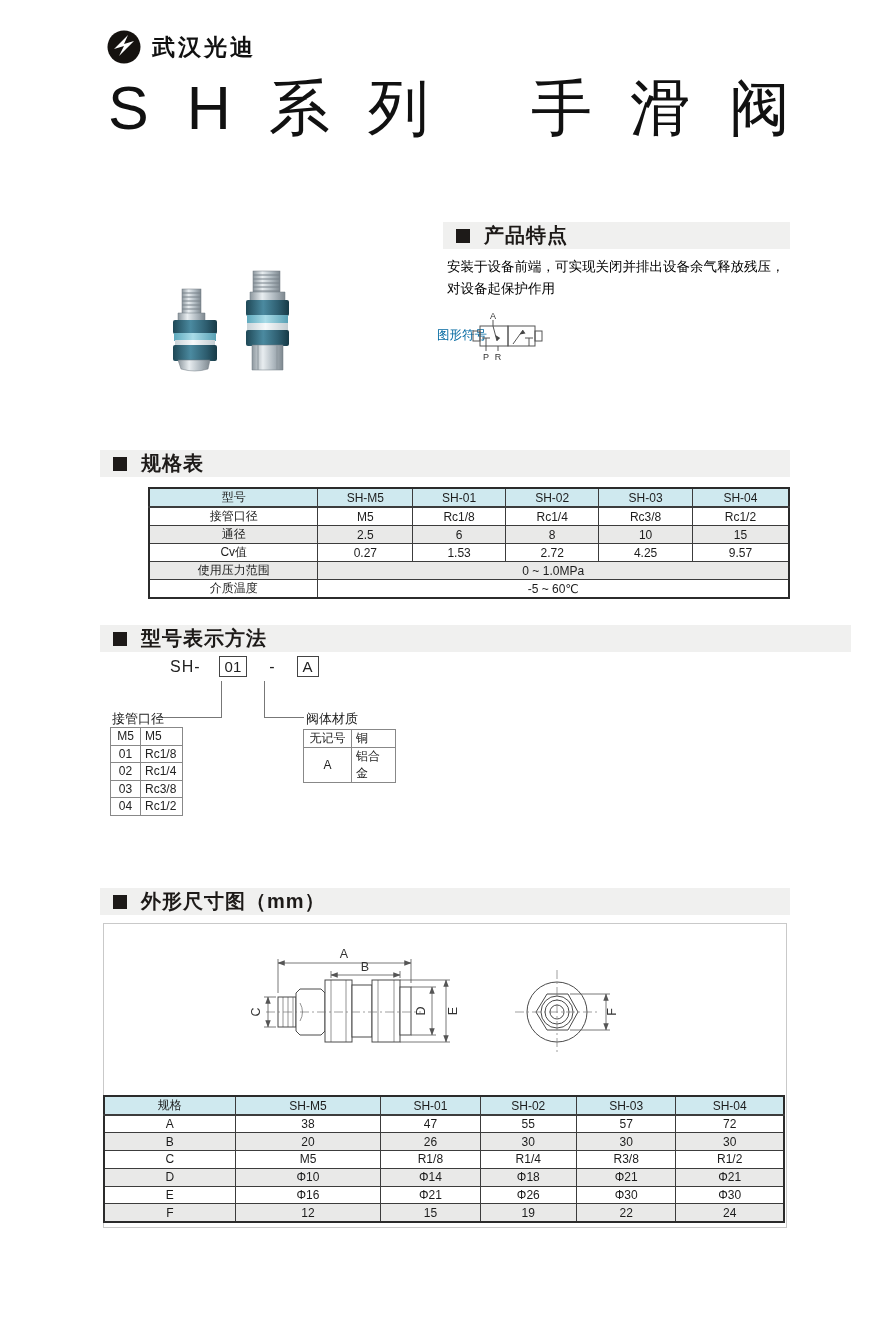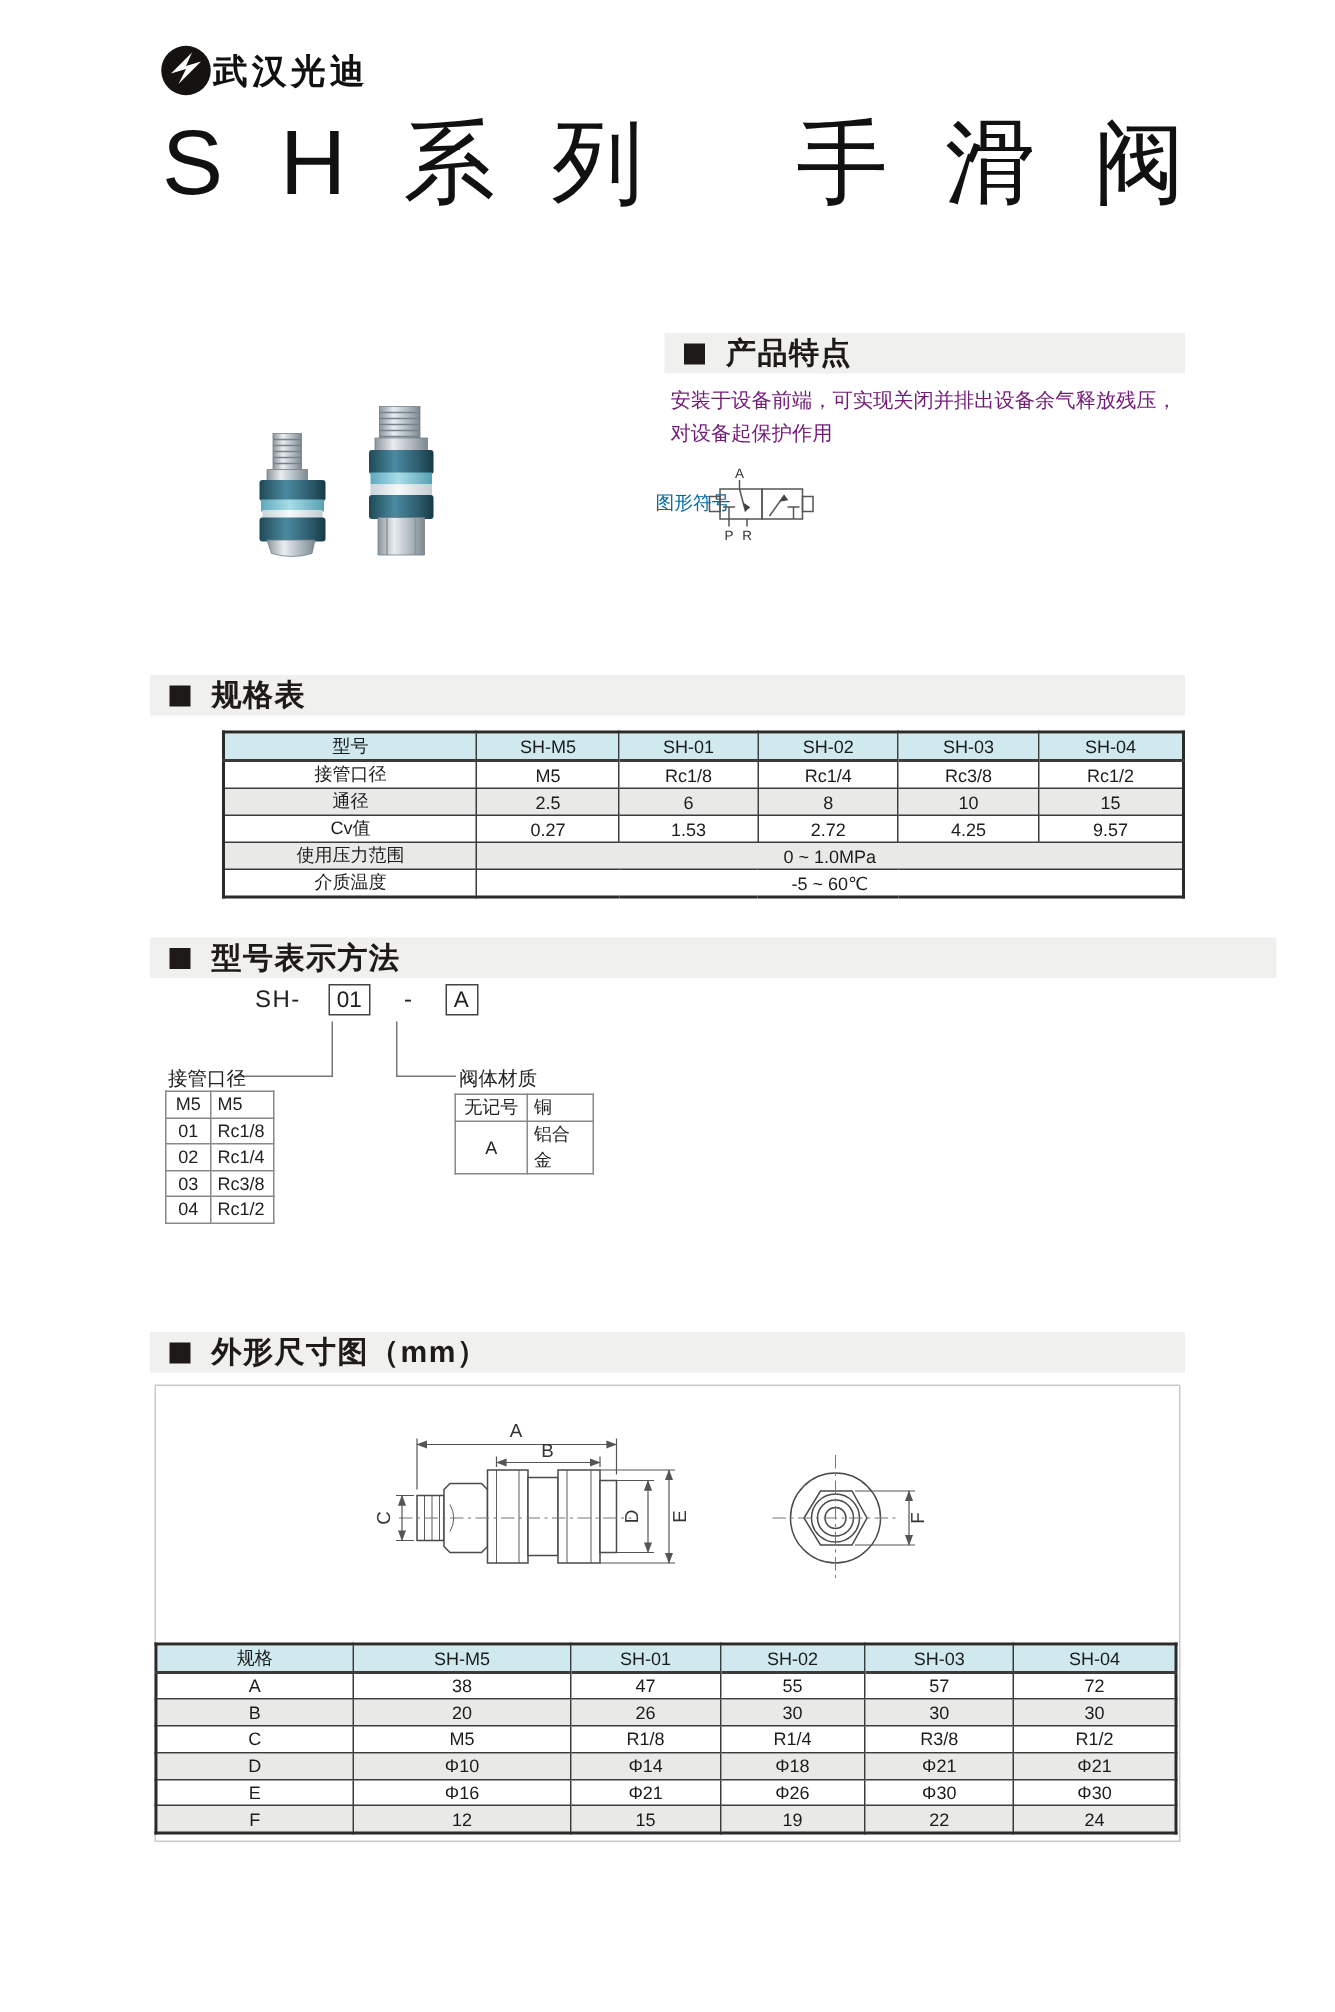--- a/index.html
+++ b/index.html
@@ -4,33 +4,33 @@
 <style>
   * { margin:0; padding:0; box-sizing:border-box; }
   html,body { background:#ffffff; }
   body {
     width:890px; height:1341px; position:relative; overflow:hidden;
     font-family:"Liberation Sans","DejaVu Sans",sans-serif; color:#1a1a1a;
   }
   .abs { position:absolute; }
 
   
-  .brand-row { left:106px; top:28px; height:38px; display:flex; align-items:center; }
+  .brand-row { left:106px; top:28px; height:38px; display:flex; align-items:center; gap:10px; }
   .brand-name { font-size:23px; font-weight:bold; letter-spacing:3px; color:#111; }
   .big-title { left:108px; top:78px; width:682px; display:flex; justify-content:space-between; align-items:flex-end;
                font-size:61px; font-weight:400; color:#111; line-height:1; }
   .big-title .tspace { width:26px; }
 
   
   .bar { background:#f0f0ef; height:27px; display:flex; align-items:center; }
   .bar .sq { width:14px; height:14px; background:#1d1a18; display:inline-block; margin:0 14px 0 13px; }
   .bar .bar-label { font-size:20px; font-weight:bold; color:#1d1a18; letter-spacing:1px; }
 
   
-  .feat-line { font-size:13.5px; color:#701a75; line-height:21px; }
+  .feat-line { font-size:13.5px; color:#000000; line-height:21px; }
   .sym-label { font-size:12.5px; color:#0369a1; }
 
   
   table.dtable { border-collapse:collapse; table-layout:fixed; width:100%;
                  font-size:12px; color:#1c1c1c; text-align:center; }
   table.dtable th, table.dtable td { border:1px solid #3c3c3c; padding:0 2px; overflow:hidden; white-space:nowrap; }
   table.dtable thead th { background:#cfe9ef; font-weight:normal; border-bottom:2px solid #3c3c3c; }
   table.dtable { border:2px solid #2b2b2b; }
   table.dtable tbody tr:nth-child(even) { background:#e9e9e8; }
   #spec-table-wrap table.dtable th, #spec-table-wrap table.dtable td { height:16.5px; }

